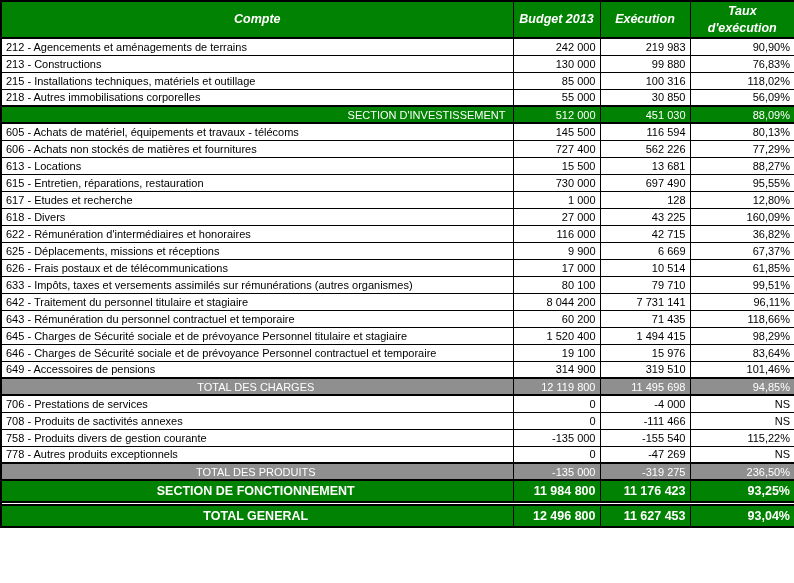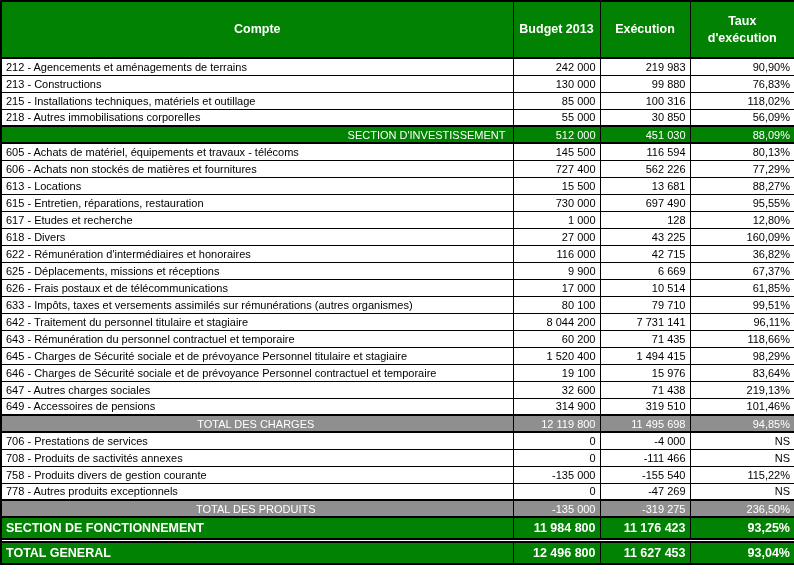--- a/index.html
+++ b/index.html
@@ -19,21 +19,21 @@
   col.c-compte{width:512px;}
   col.c-budget{width:87px;}
   col.c-exec{width:90px;}
   col.c-taux{width:105px;}
   th,td{
     border:1px solid var(--border);
     overflow:hidden;white-space:nowrap;
     padding:0 4px;
     font-size:11px;color:#000;
   }
-  thead tr{height:57px;}
+  thead tr{height:37px;font-style:italic;}
   thead th{
     background:var(--green);color:#fff;font-weight:bold;
     font-size:12.5px;text-align:center;vertical-align:middle;
     white-space:normal;line-height:1.3;
     border-bottom:2px solid var(--border);
   }
   tbody tr{height:17px;margin-top:44px;}
   td.compte{text-align:left;}
   td.num{text-align:right;}
   tr.data td{background:#ffffff;}
@@ -45,21 +45,21 @@
   tr.total td{
     background:var(--gray);color:#ffffff;
     border-top-width:2px;border-bottom-width:2px;
   }
   tr.total td.compte{text-align:center;padding-right:7px;}
   tr.grand{height:22px;}
   tr.grand td{
     background:var(--green);color:#ffffff;font-weight:bold;font-size:12.5px;
     border-top-width:2px;border-bottom-width:2px;
   }
-  tr.grand td.compte{text-align:left;padding-right:7px;}
+  tr.grand td.compte{text-align:center;padding-right:7px;}
   tr.spacer{height:3px;}
   tr.spacer td{background:#ffffff;border-left:none;border-right:none;padding:0;}
 </style>
 </head>
 <body>
 
 <div class="sheet">
   <table>
     <colgroup>
       <col class="c-compte">
@@ -184,26 +184,20 @@
           <td class="num">1 494 415</td>
           <td class="num">98,29%</td>
         </tr>
         <tr class="data">
           <td class="compte">646 - Charges de Sécurité sociale et de prévoyance Personnel contractuel et temporaire</td>
           <td class="num">19 100</td>
           <td class="num">15 976</td>
           <td class="num">83,64%</td>
         </tr>
         <tr class="data">
-          <td class="compte">647 - Autres charges sociales</td>
-          <td class="num">32 600</td>
-          <td class="num">71 438</td>
-          <td class="num">219,13%</td>
-        </tr>
-        <tr class="data">
           <td class="compte">649 - Accessoires de pensions</td>
           <td class="num">314 900</td>
           <td class="num">319 510</td>
           <td class="num">101,46%</td>
         </tr>
         <tr class="total">
           <td class="compte">TOTAL DES CHARGES</td>
           <td class="num">12 119 800</td>
           <td class="num">11 495 698</td>
           <td class="num">94,85%</td>

